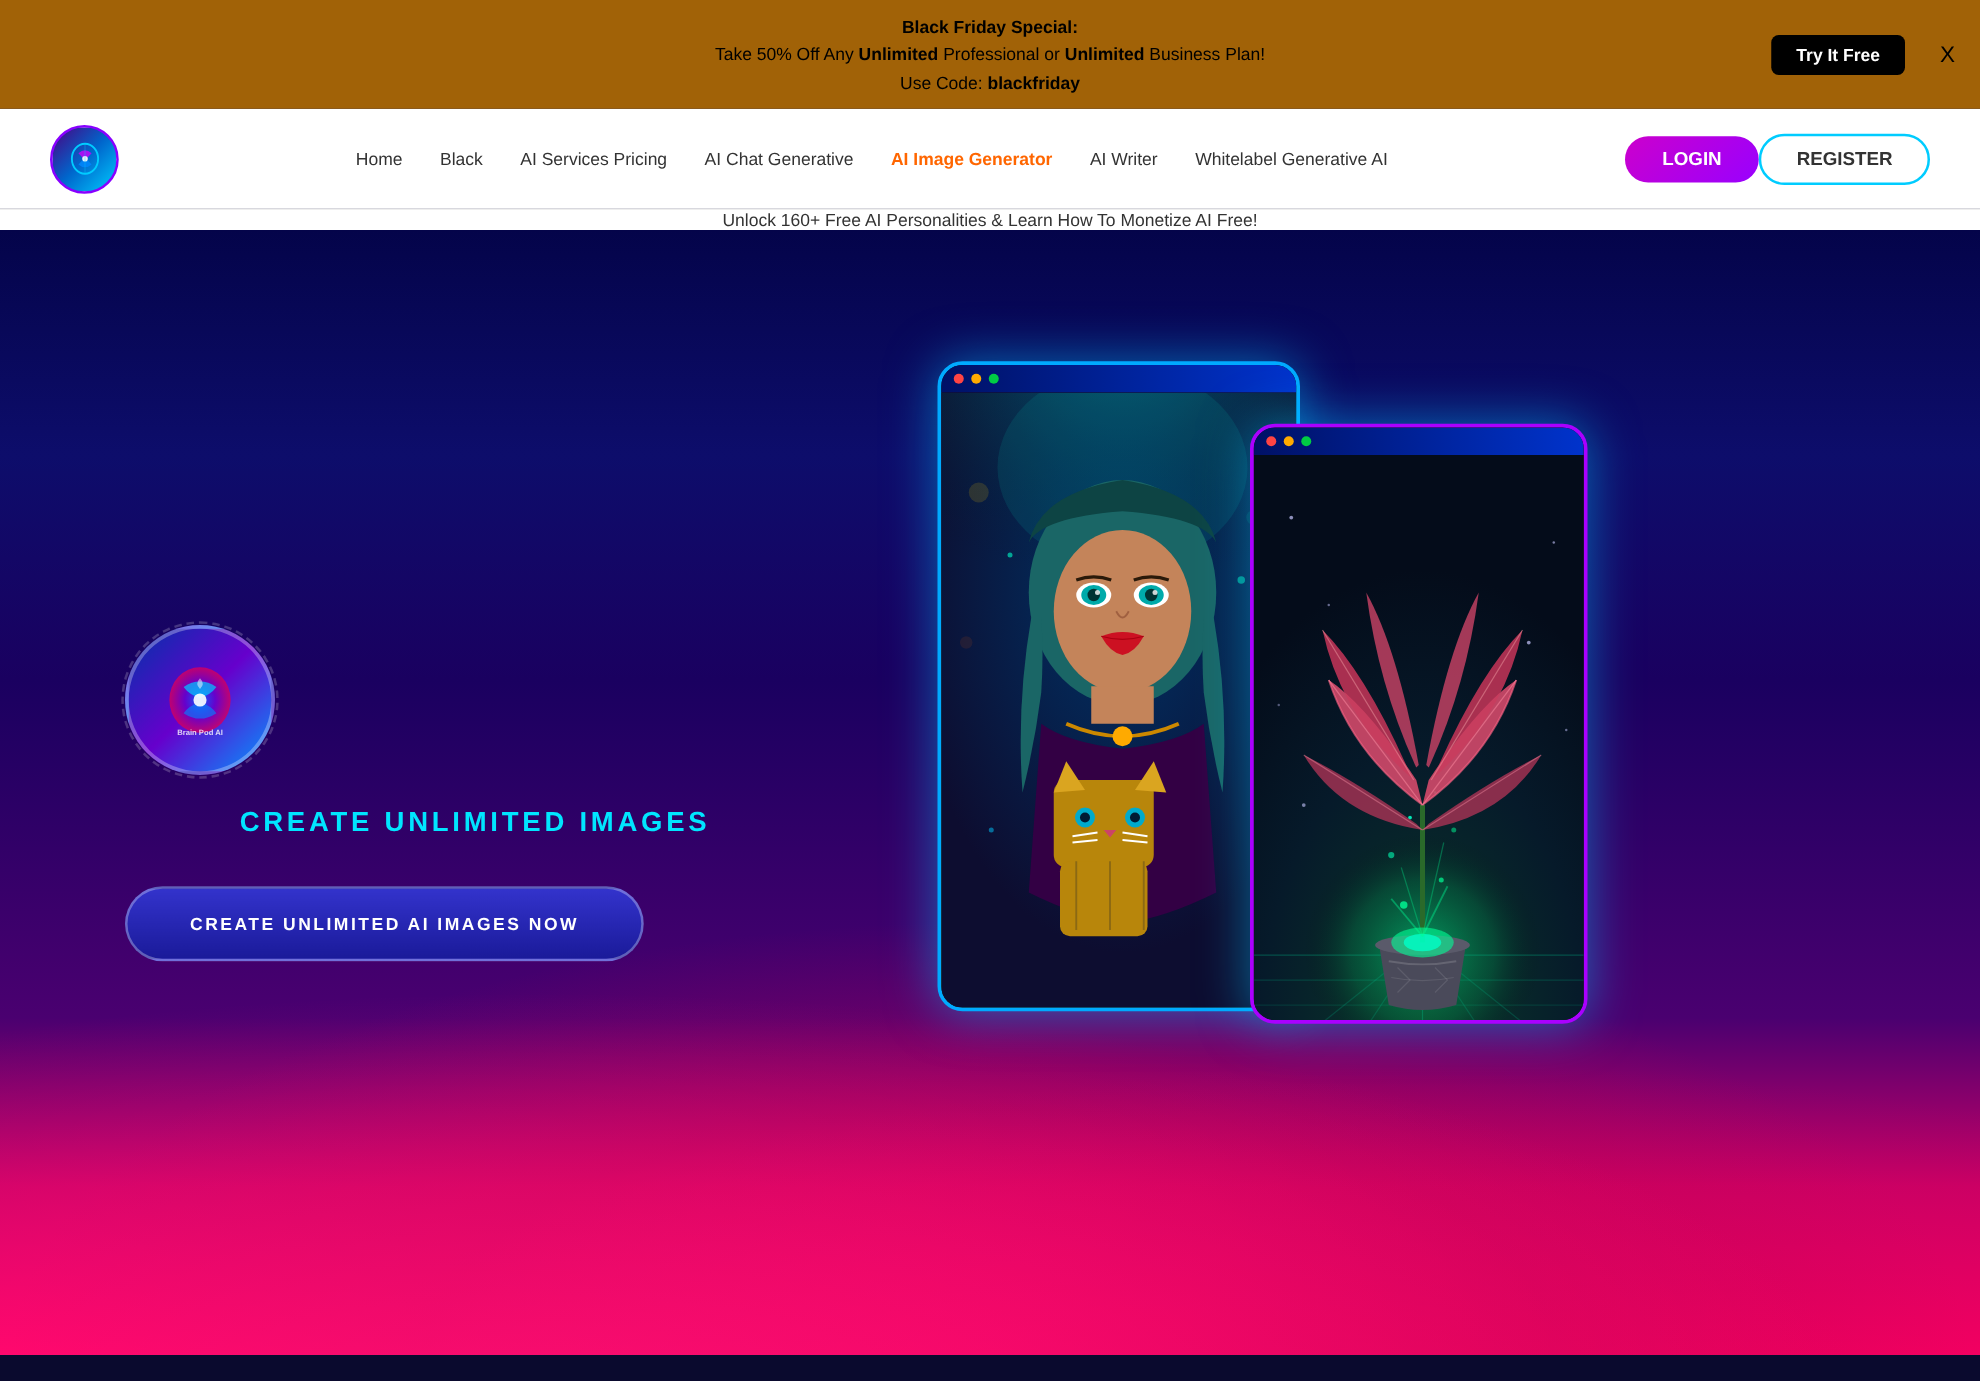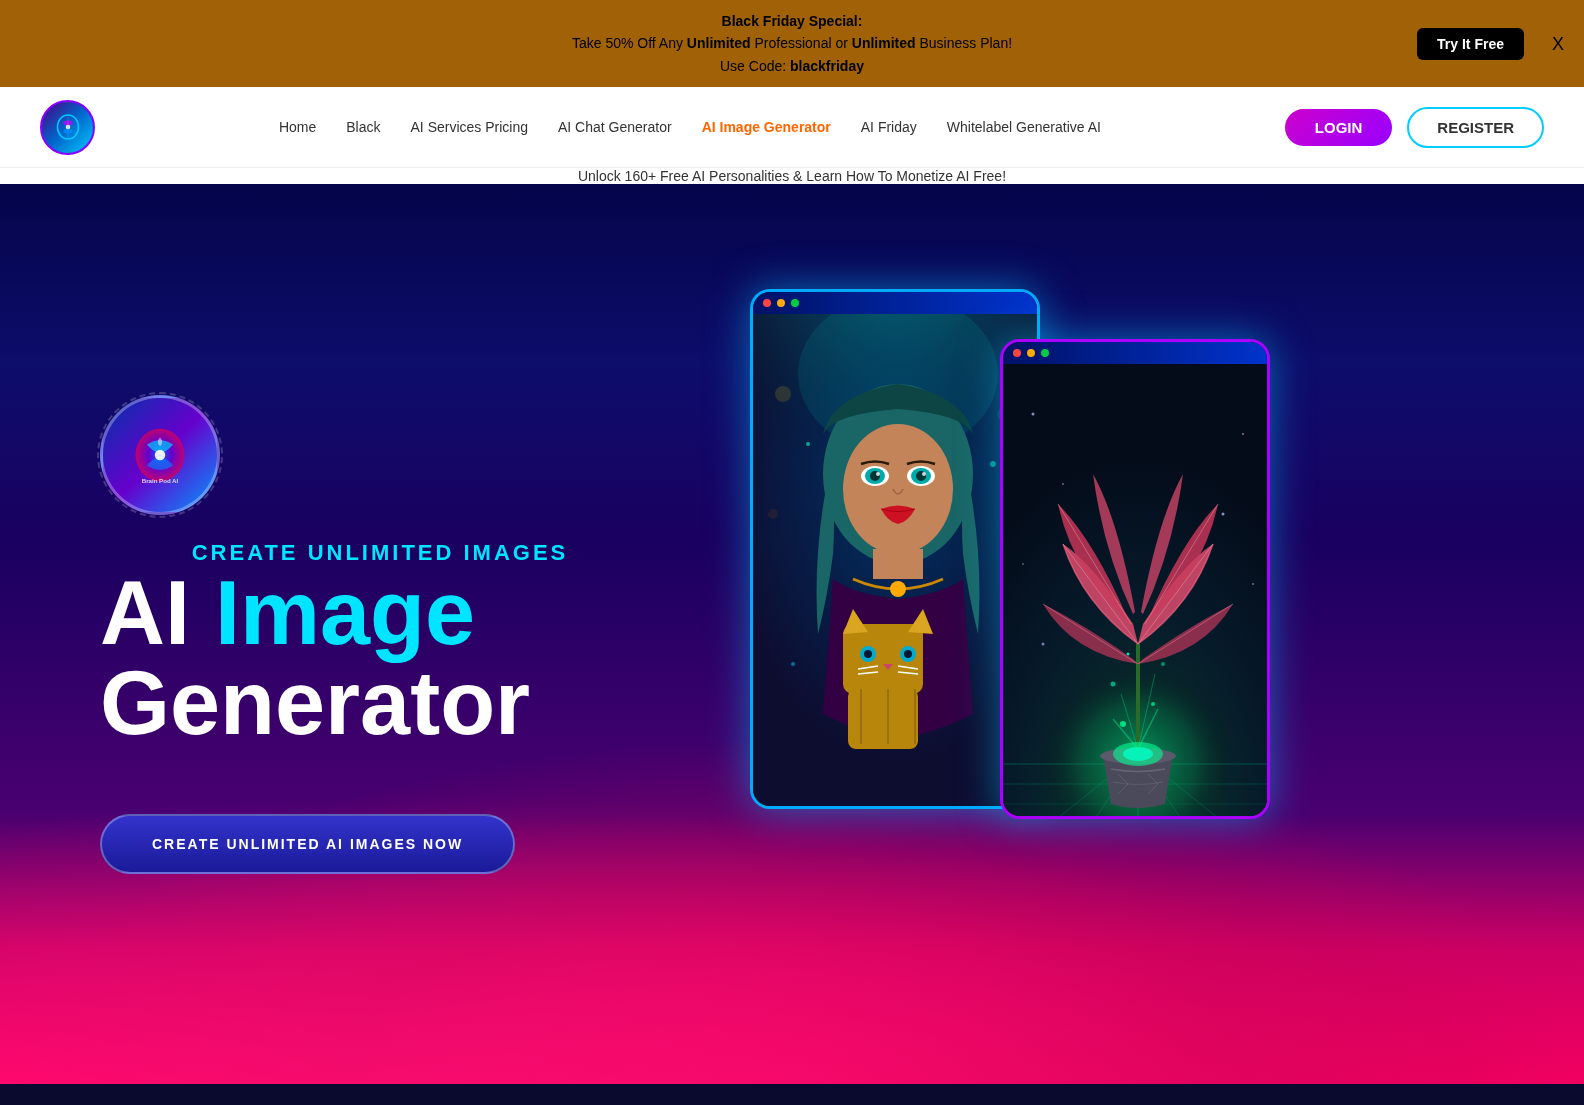--- a/index.html
+++ b/index.html
@@ -73,21 +73,21 @@
       justify-content: center;
     }
     .nav-link {
       font-size: 14px;
       color: #333;
       text-decoration: none;
       cursor: pointer;
       font-weight: 500;
     }
     .nav-link.active { color: #ff6600; font-weight: 700; }
-    .nav-actions { display: flex; gap: 15px; align-items: center; }
+    .nav-actions { display: flex; align-items: center; }
     .login-btn {
       background: linear-gradient(135deg, #cc00cc, #9900ff);
       color: #fff;
       border: none;
       padding: 10px 30px;
       border-radius: 25px;
       font-size: 15px;
       font-weight: bold;
       cursor: pointer;
     }
@@ -327,23 +327,23 @@
         <circle cx="20" cy="20" r="3" fill="#fff" opacity="0.9"></circle>
         <line x1="20" y1="4" x2="20" y2="36" stroke="#00ccff" stroke-width="1" opacity="0.4"></line>
       </svg>
     </div>
   </div>
 
   <div class="nav-links">
     <a class="nav-link">Home</a>
     <a class="nav-link">Black</a>
     <a class="nav-link">AI Services Pricing</a>
-    <a class="nav-link">AI Chat Generator</a>
+    <a class="nav-link">AI Chat Generative</a>
     <a class="nav-link active">AI Image Generator</a>
-    <a class="nav-link">AI Friday</a>
+    <a class="nav-link">AI Writer</a>
     <a class="nav-link">Whitelabel Generative AI</a>
   </div>
 
   <div class="nav-actions">
     <button class="login-btn">LOGIN</button>
     <button class="register-btn">REGISTER</button>
   </div>
 </nav>
 
 <div class="sub-banner">
@@ -370,24 +370,20 @@
         <path d="M25 52 Q40 62 55 52 Q50 45 40 42 Q30 45 25 52Z" fill="#0088ff" opacity="0.6"></path>
         <circle cx="40" cy="40" r="6" fill="rgba(255,255,255,0.9)"></circle>
         <path d="M40 20 Q45 25 40 30 Q35 25 40 20Z" fill="#fff" opacity="0.5"></path>
         <text x="40" y="72" text-anchor="middle" fill="rgba(255,255,255,0.8)" font-size="7" font-weight="bold">Brain Pod AI</text>
       </svg>
     </div>
 
     <div class="create-unlimited">CREATE UNLIMITED IMAGES</div>
 
 
-    <div class="hero-title">
-      <span class="white">AI </span><span class="cyan">Image</span><br>
-      <span class="white">Generator</span>
-    </div>
 
     <button class="cta-btn">CREATE UNLIMITED AI IMAGES NOW</button>
   </div>
 
   <div class="hero-right">
 
     <div class="phone-mockup phone-1">
       <div class="phone-bar">
         <div class="phone-dot dot-red"></div>
         <div class="phone-dot dot-yellow"></div>

